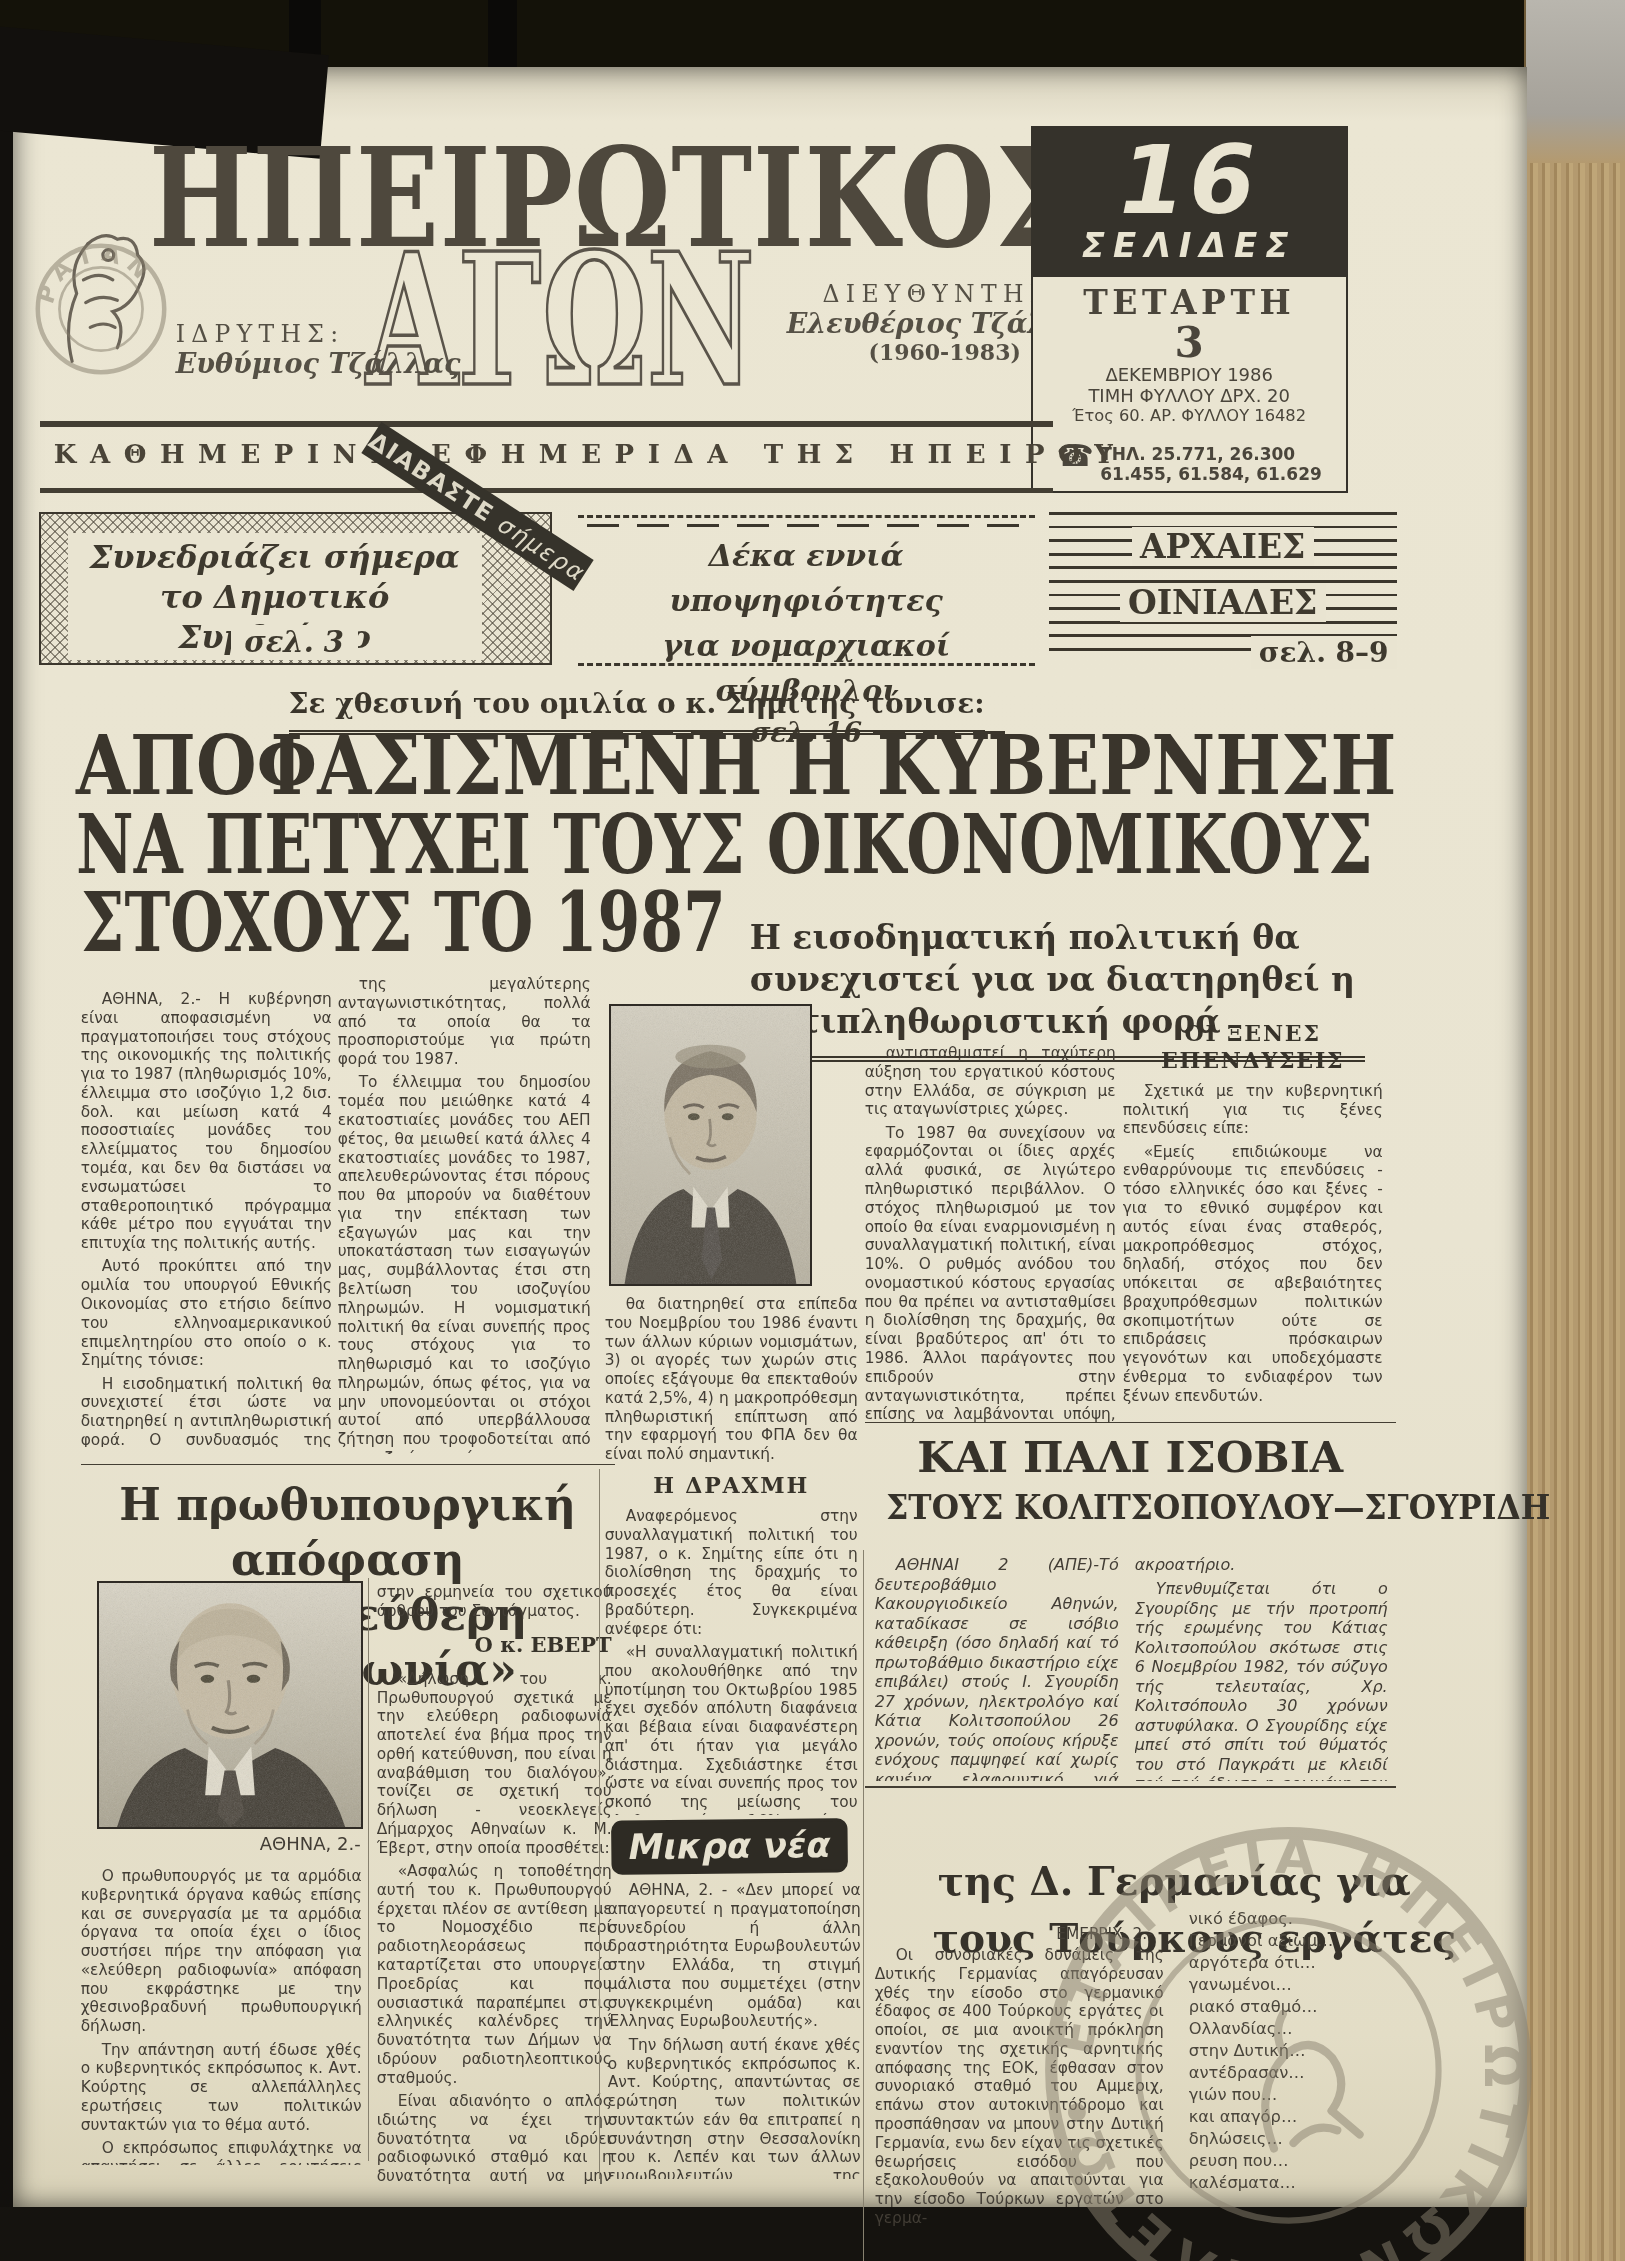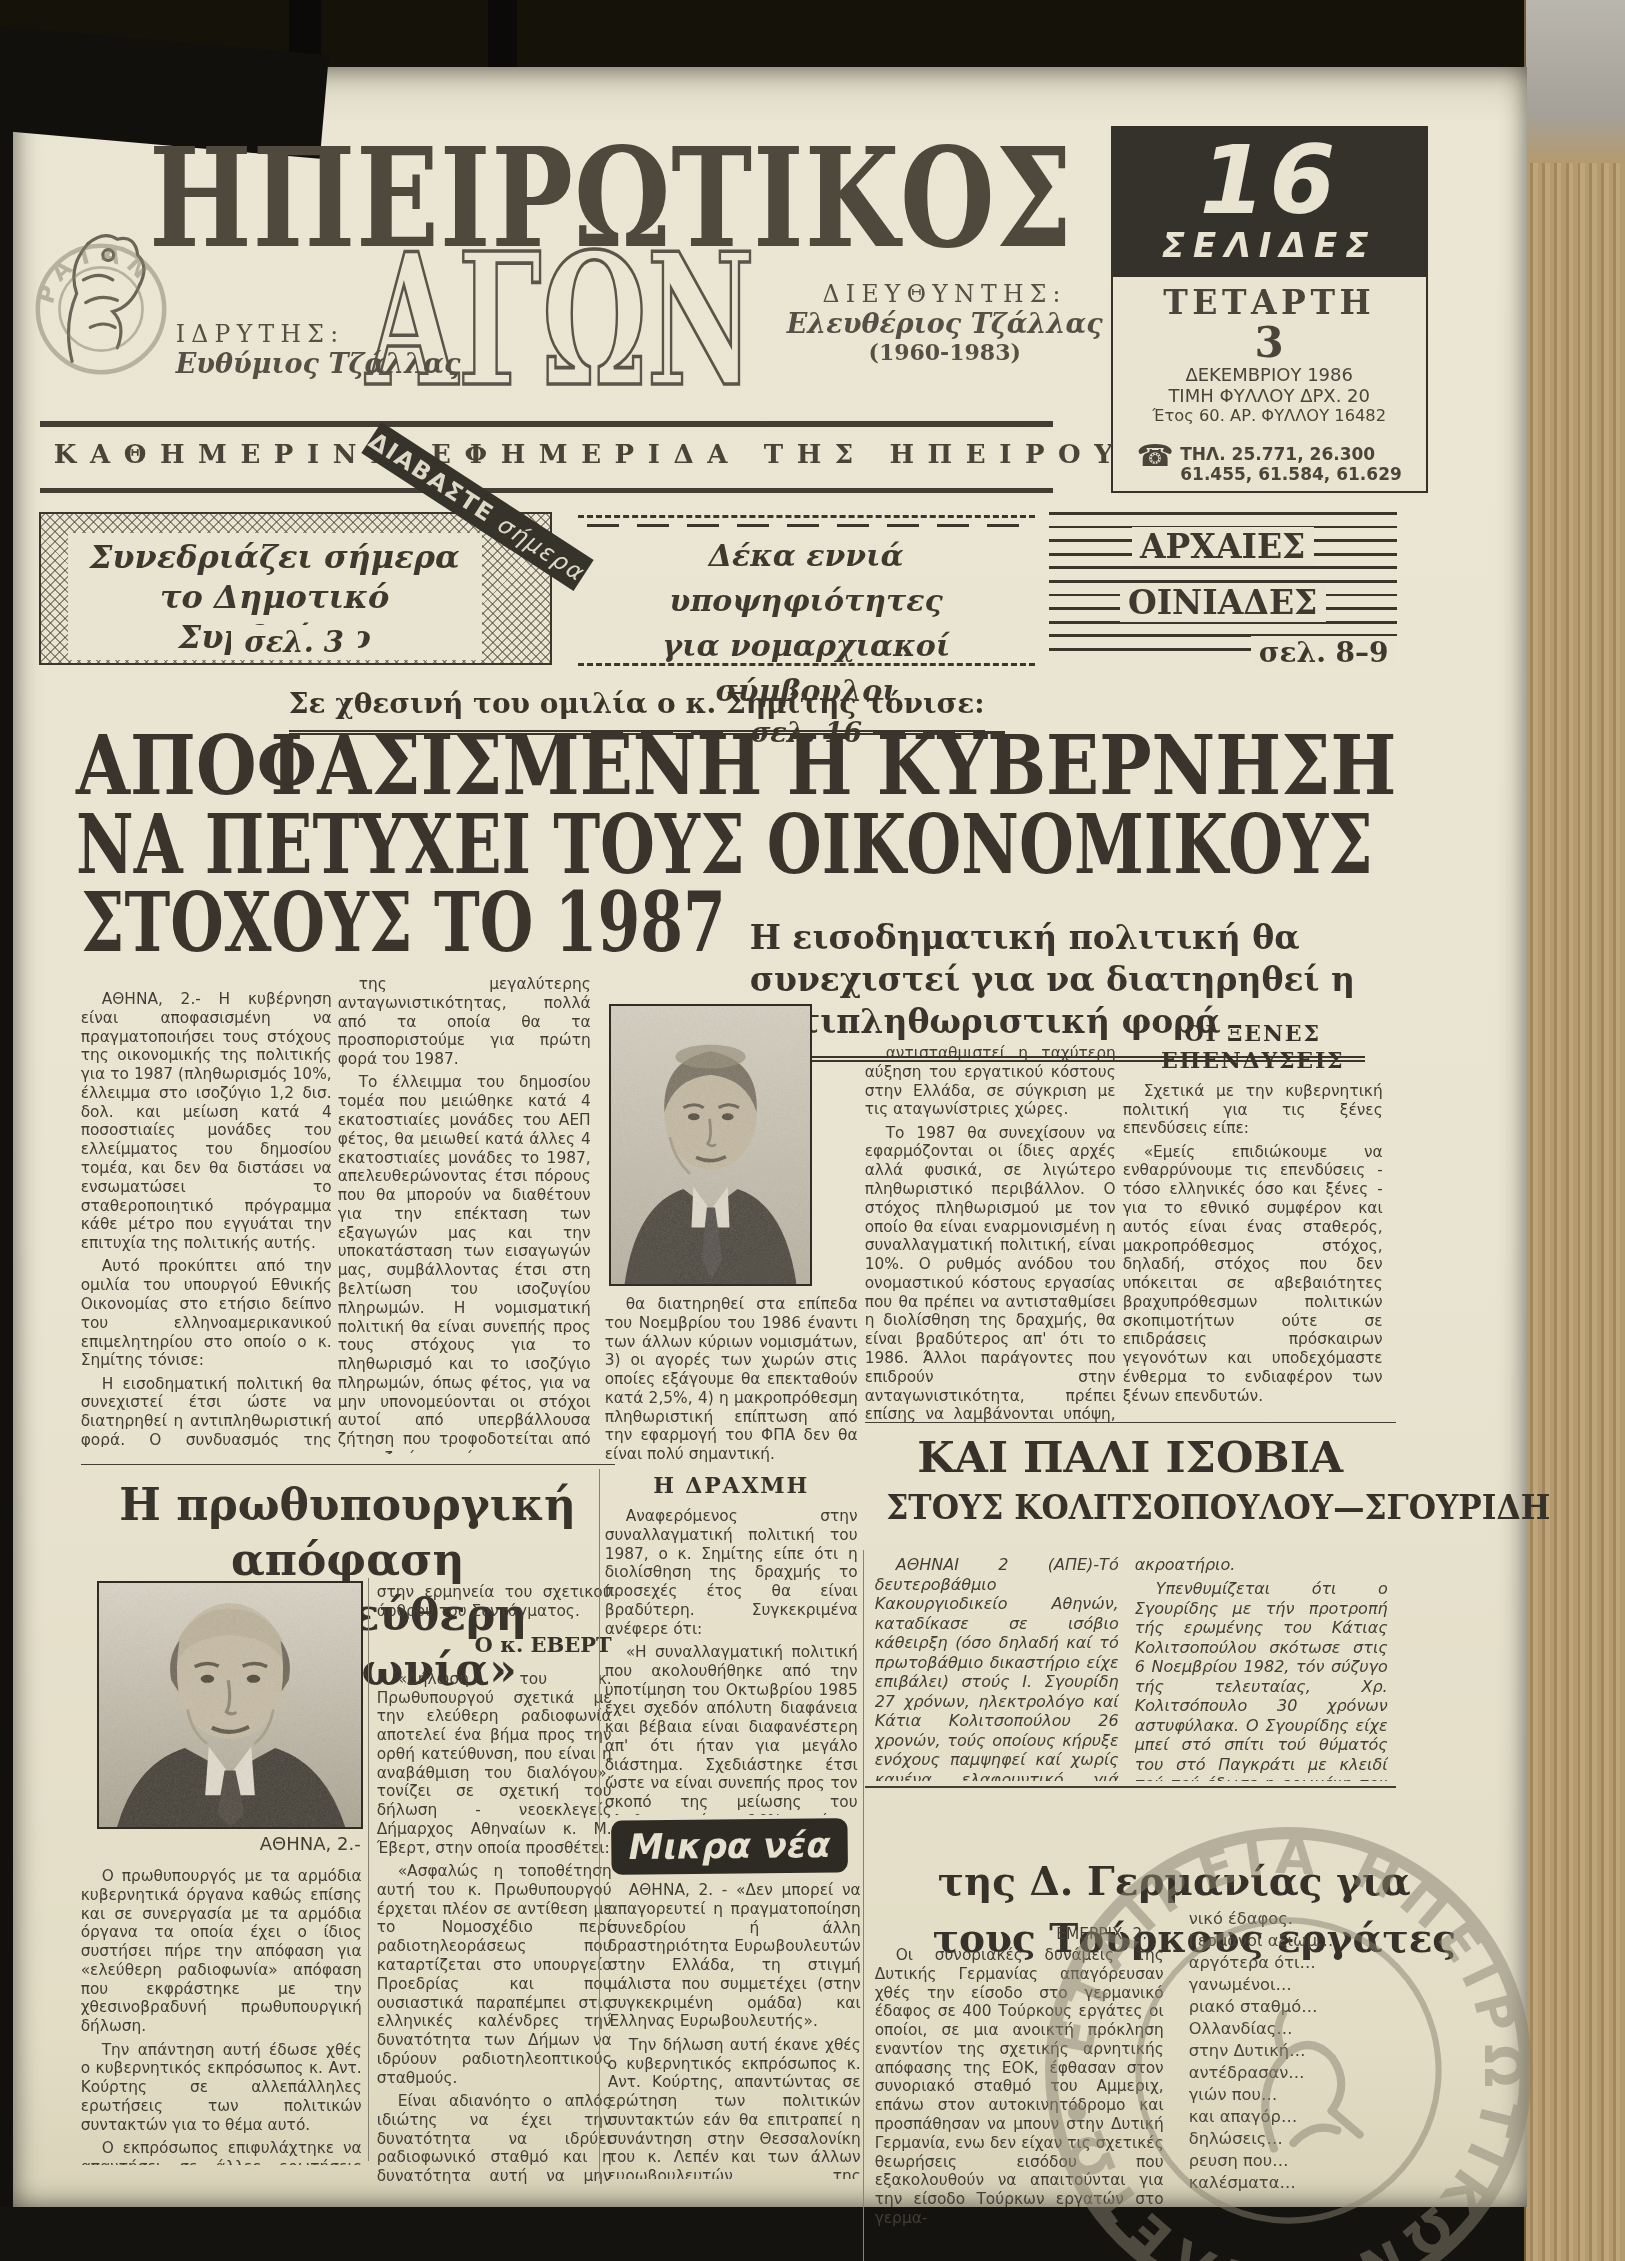--- a/index.html
+++ b/index.html
@@ -136,21 +136,21 @@
       <div class="lbl">ΙΔΡΥΤΗΣ:</div>
       <div class="nm">Ευθύμιος Τζάλλας</div>
     </div>
 
     <div class="abs founder" style="left:769px;top:213px;width:326px;text-align:center;">
       <div class="lbl">ΔΙΕΥΘΥΝΤΗΣ:</div>
       <div class="nm">Ελευθέριος Τζάλλας</div>
       <div style="font-size:22px;font-weight:bold;">(1960-1983)</div>
     </div>
 
-    <div class="abs" style="left:1098px;top:59px;width:317px;">
+    <div class="abs" style="left:1018px;top:59px;width:317px;">
       <div class="ibx-black" style="padding:9px 0 11.8px 0;">
         <div class="ibx-num">16</div>
         <div class="ibx-pages">ΣΕΛΙΔΕΣ</div>
       </div>
       <div class="ibx-white" style="padding:6.3px 4.5px 7.2px 4.5px;">
         <div class="ibx-day">ΤΕΤΑΡΤΗ</div>
         <div class="ibx-date">3</div>
         <div class="ibx-line">ΔΕΚΕΜΒΡΙΟΥ 1986</div>
         <div class="ibx-line">ΤΙΜΗ ΦΥΛΛΟΥ ΔΡΧ. 20</div>
         <div class="ibx-line" style="font-size:16.3px;">Έτος 60. ΑΡ. ΦΥΛΛΟΥ 16482</div>

